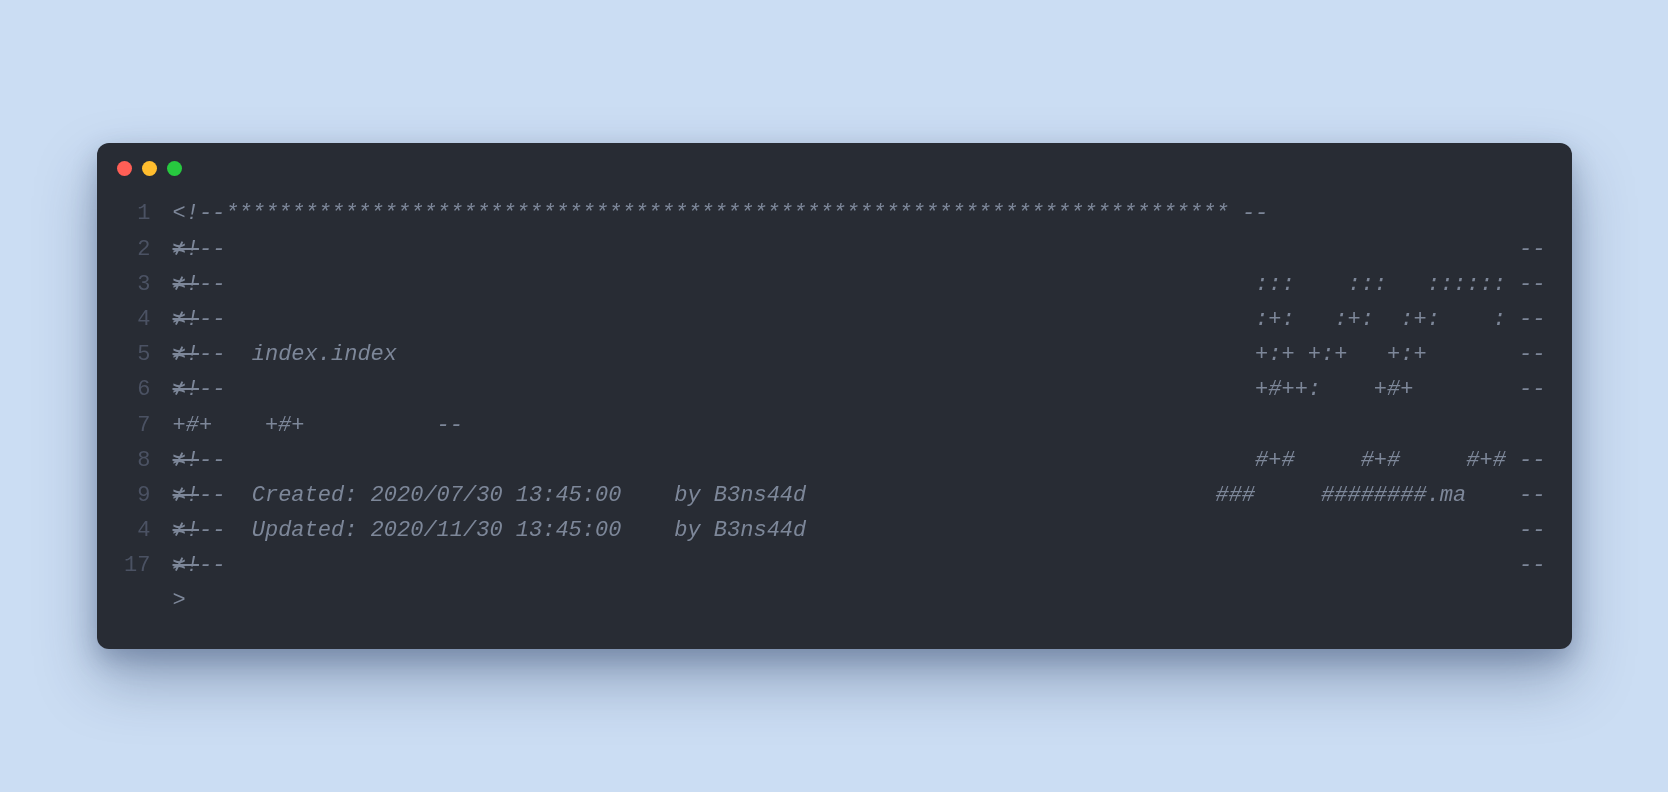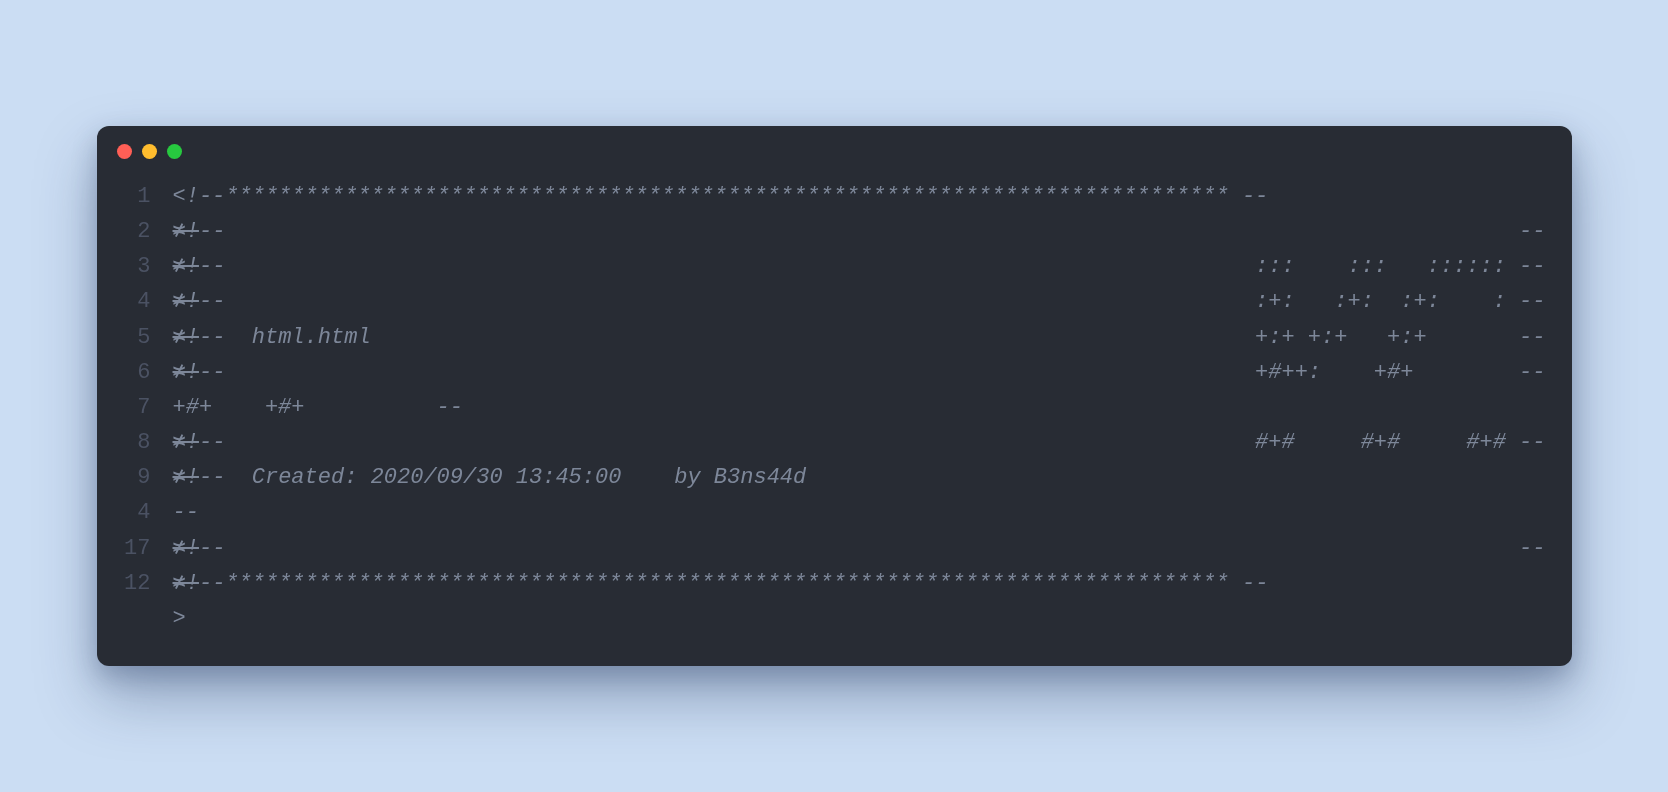--- a/index.html
+++ b/index.html
@@ -84,48 +84,44 @@
       <div class="line">
         <span class="ln">3</span>
         <span class="code"><span class="left-seg"><span class="strike">≭!</span><span>--</span></span><span class="right-seg">:::    :::   :::::: --</span></span>
       </div>
       <div class="line">
         <span class="ln">4</span>
         <span class="code"><span class="left-seg"><span class="strike">≭!</span><span>--</span></span><span class="right-seg">:+:   :+:  :+:    : --</span></span>
       </div>
       <div class="line">
         <span class="ln">5</span>
-        <span class="code"><span class="left-seg"><span class="strike">≭!</span><span>--  html.html</span></span><span class="right-seg">+:+ +:+   +:+       --</span></span>
+        <span class="code"><span class="left-seg"><span class="strike">≭!</span><span>--  index.index</span></span><span class="right-seg">+:+ +:+   +:+       --</span></span>
       </div>
       <div class="line">
         <span class="ln">6</span>
         <span class="code"><span class="left-seg"><span class="strike">≭!</span><span>--</span></span><span class="right-seg">+#++:    +#+        --</span></span>
       </div>
       <div class="line">
         <span class="ln">7</span>
         <span class="code"><span class="right-seg">+#+    +#+          --</span></span>
       </div>
       <div class="line">
         <span class="ln">8</span>
         <span class="code"><span class="left-seg"><span class="strike">≭!</span><span>--</span></span><span class="right-seg">#+#     #+#     #+# --</span></span>
       </div>
       <div class="line">
         <span class="ln">9</span>
-        <span class="code"><span class="left-seg"><span class="strike">≭!</span><span>--  Created: 2020/09/30 13:45:00    by B3ns44d</span></span></span>
+        <span class="code"><span class="left-seg"><span class="strike">≭!</span><span>--  Created: 2020/07/30 13:45:00    by B3ns44d</span></span><span class="right-seg">###     ########.ma    --</span></span>
       </div>
       <div class="line">
         <span class="ln">4</span>
-        <span class="code"><span class="right-seg">--</span></span>
+        <span class="code"><span class="left-seg"><span class="strike">≭!</span><span>--  Updated: 2020/11/30 13:45:00    by B3ns44d</span></span><span class="right-seg">--</span></span>
       </div>
       <div class="line">
         <span class="ln">17</span>
         <span class="code"><span class="left-seg"><span class="strike">≭!</span><span>--</span></span><span class="right-seg">--</span></span>
-      </div>
-      <div class="line">
-        <span class="ln">12</span>
-        <span class="code"><span class="left-seg"><span class="strike">≭!</span><span>--**************************************************************************** --</span></span></span>
       </div>
       <div class="line">
         <span class="ln"></span>
         <span class="code">&gt;</span>
       </div>
     </div>
 </div>
 
 </body></html>

